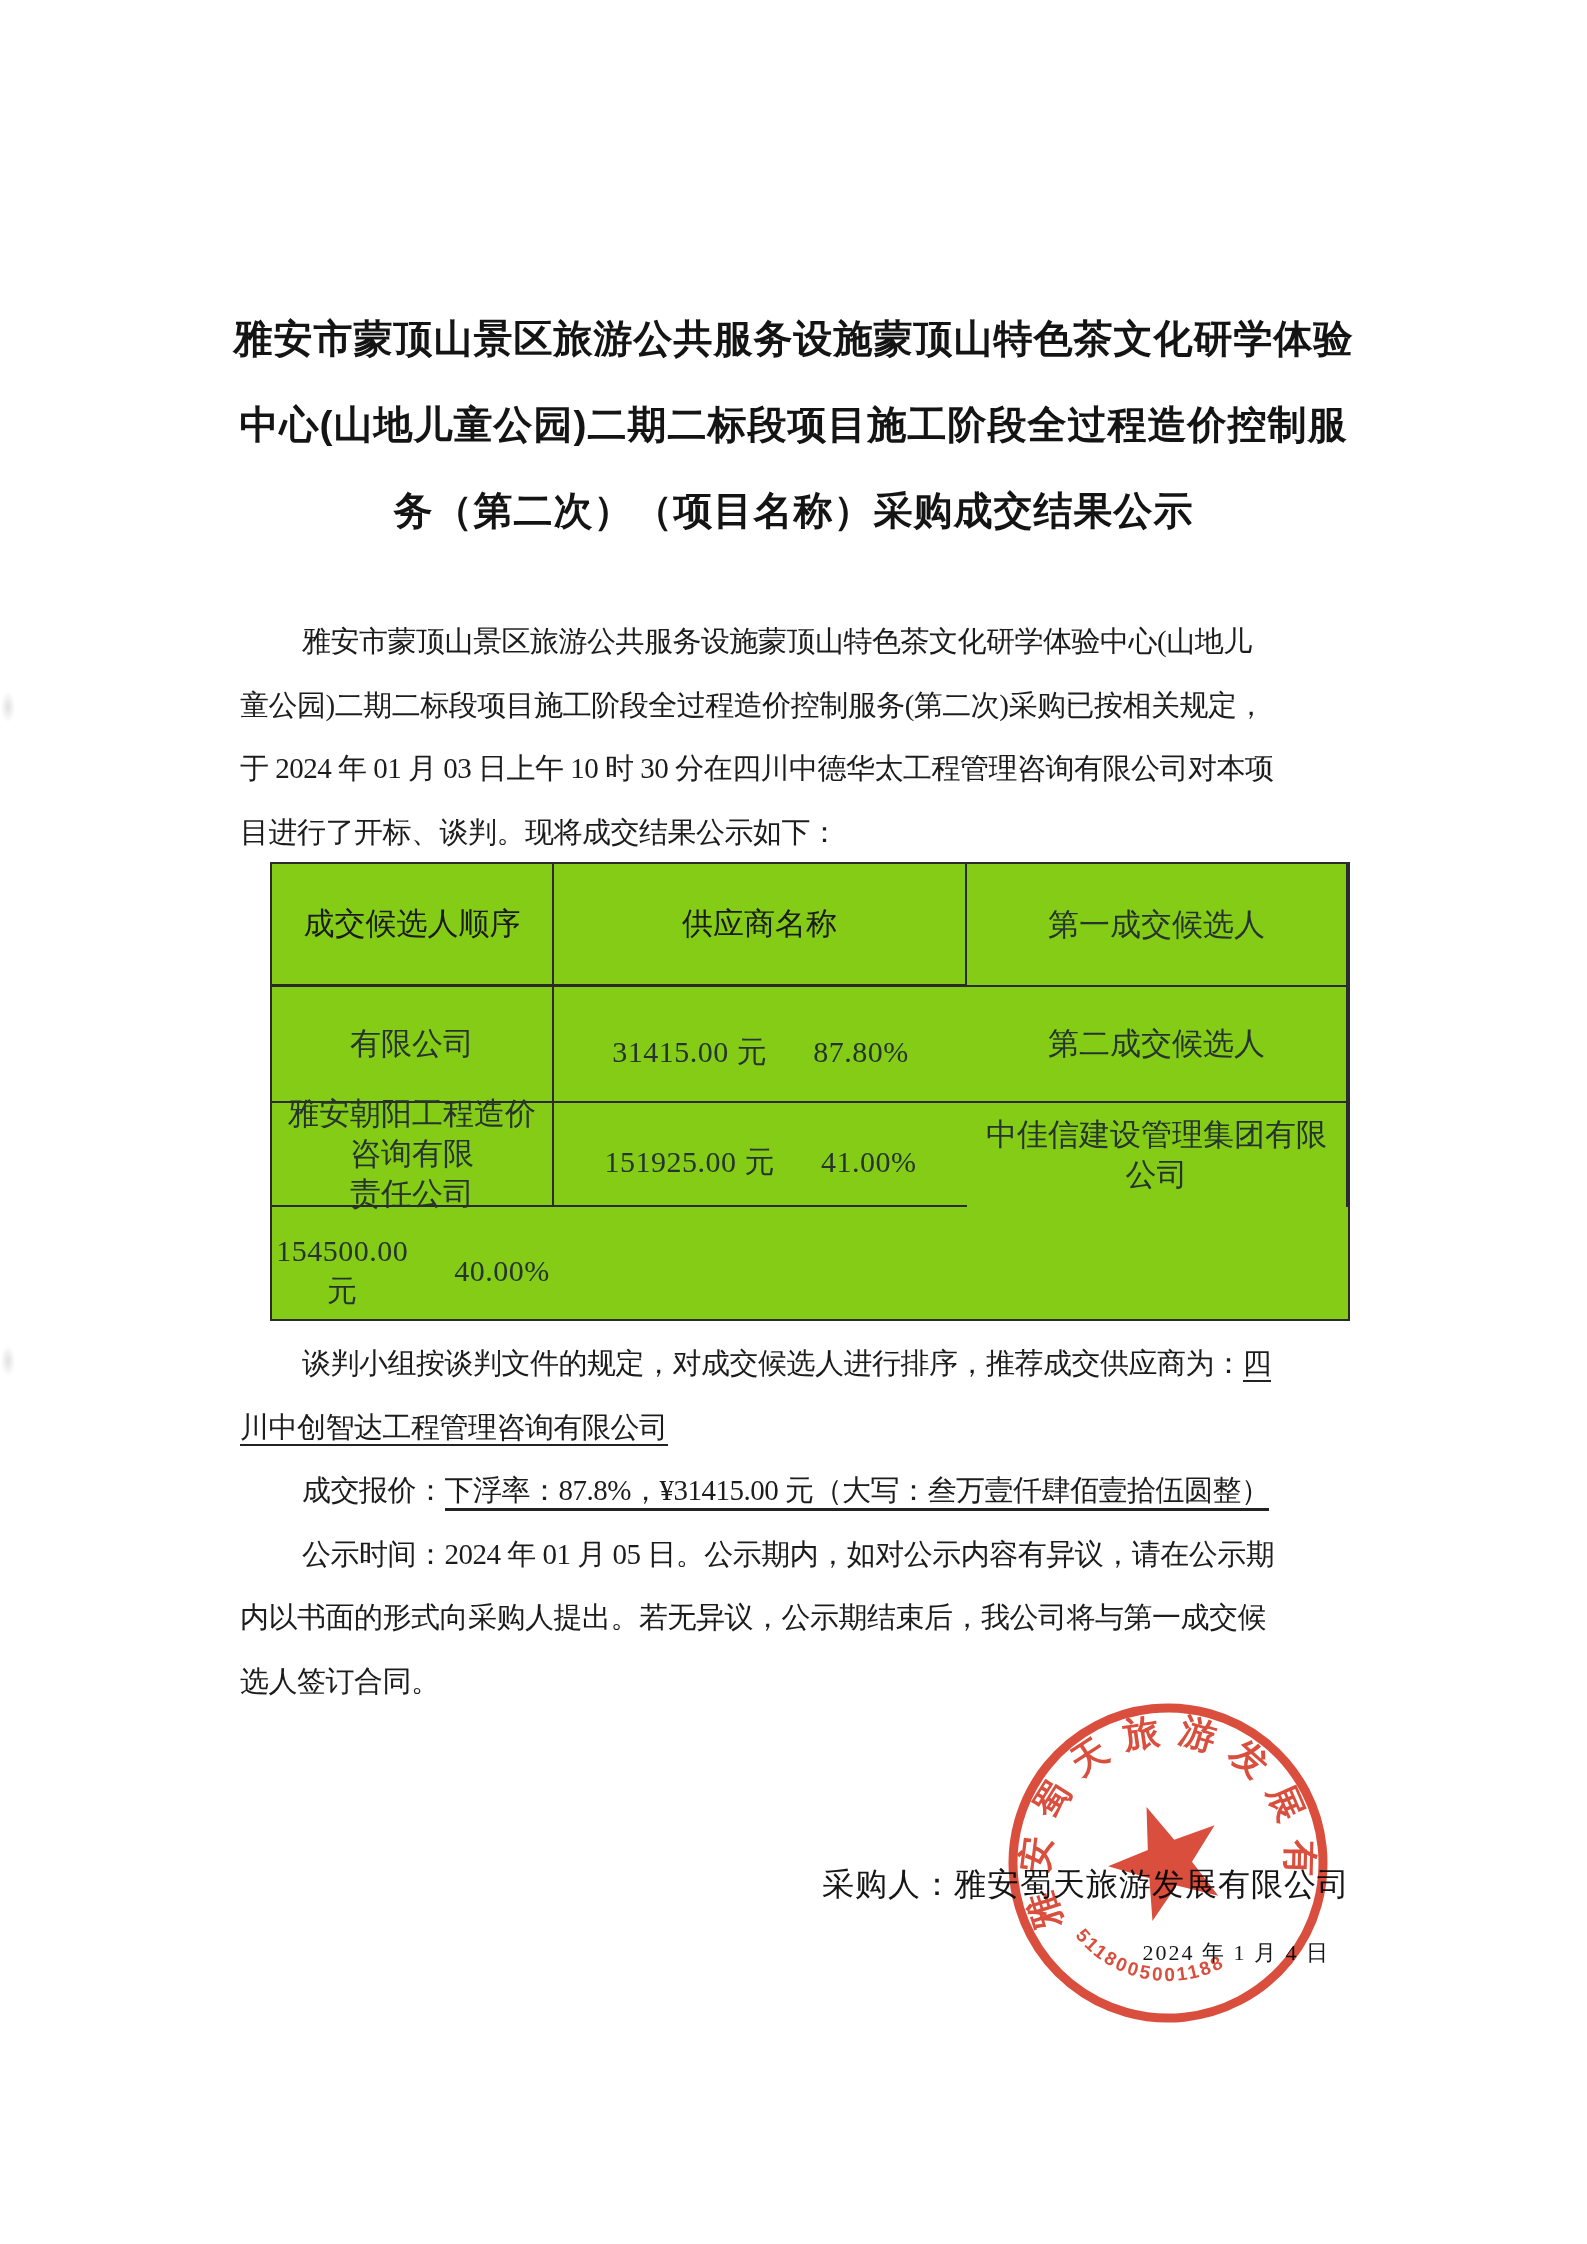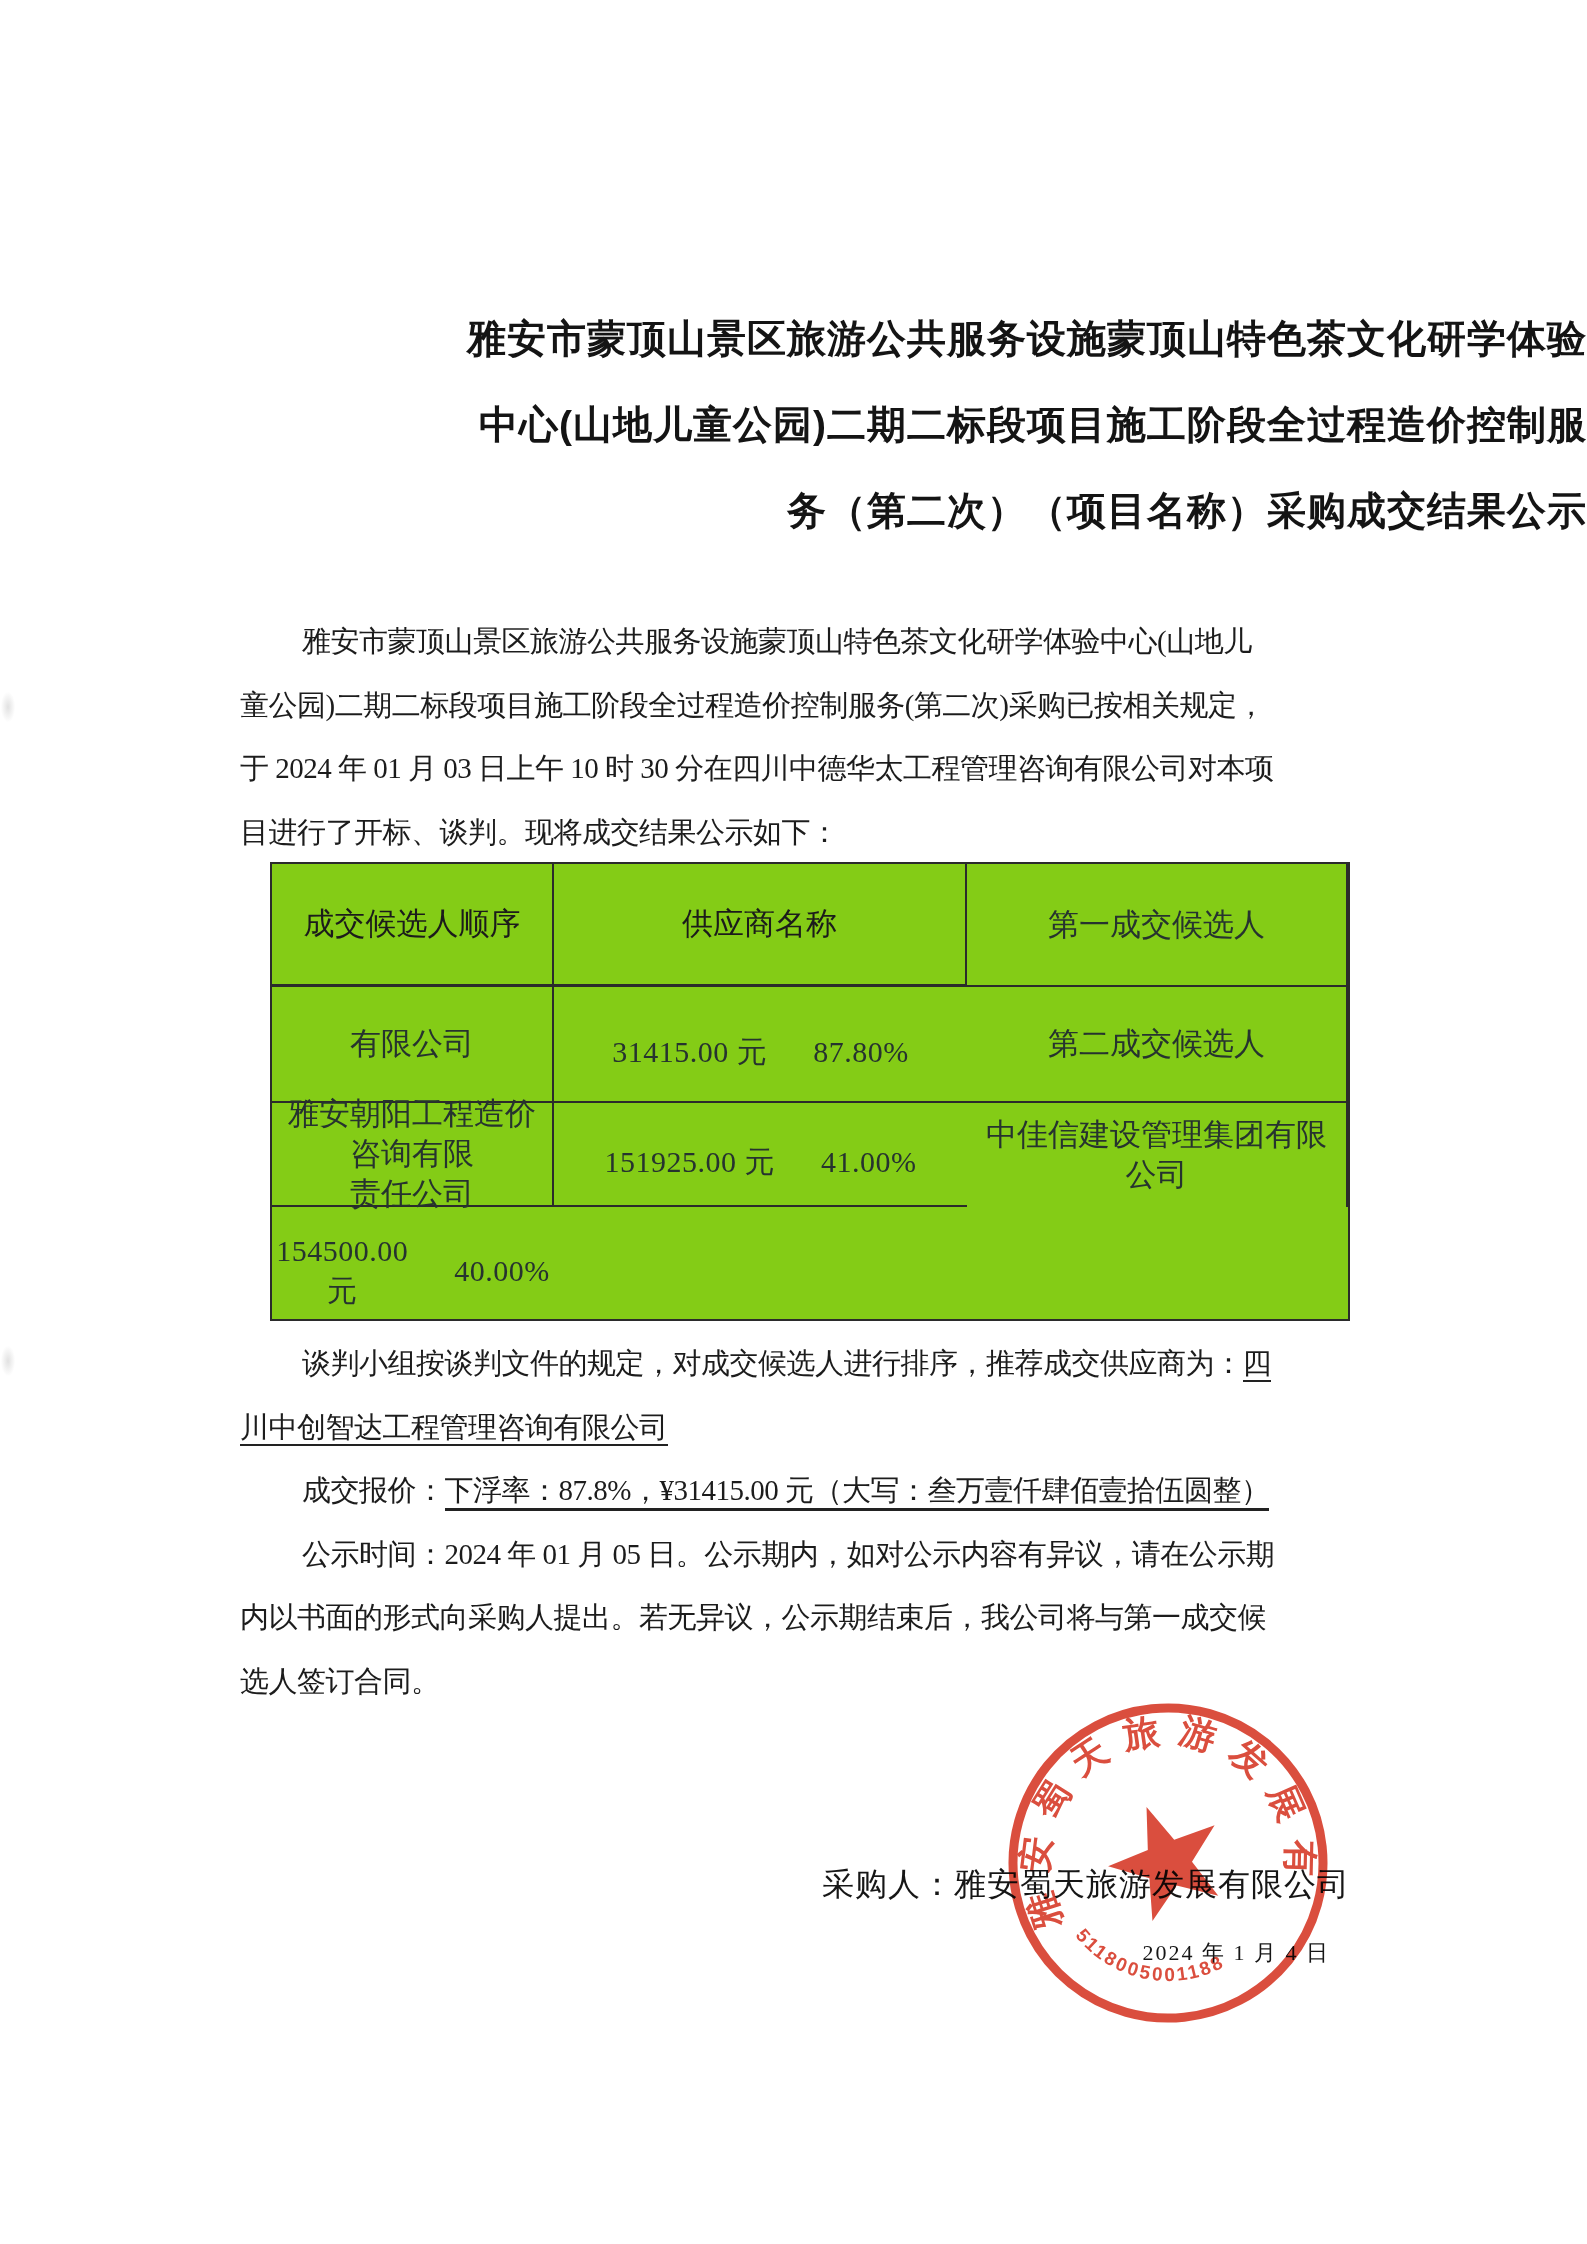--- a/index.html
+++ b/index.html
@@ -14,21 +14,21 @@
   }
   
   .title{
     position:absolute;top:296px;left:0;right:0;
     text-align:center;
     font-family:"Liberation Sans","DejaVu Sans",sans-serif;
     font-weight:700;
     font-size:39px;line-height:86px;letter-spacing:1px;
     color:#141414;
   }
-  .title div{white-space:nowrap;text-align:right;}
+  .title div{white-space:nowrap;}
   
   .bodytext{
     position:absolute;left:240px;width:1110px;
     font-size:29px;line-height:63.5px;letter-spacing:-0.5px;
     color:#1c1c1c;
   }
   .bodytext .line{white-space:nowrap;}
   .indent{text-indent:62px;}
   .intro{top:610px;}
   .result{top:1332px;}

